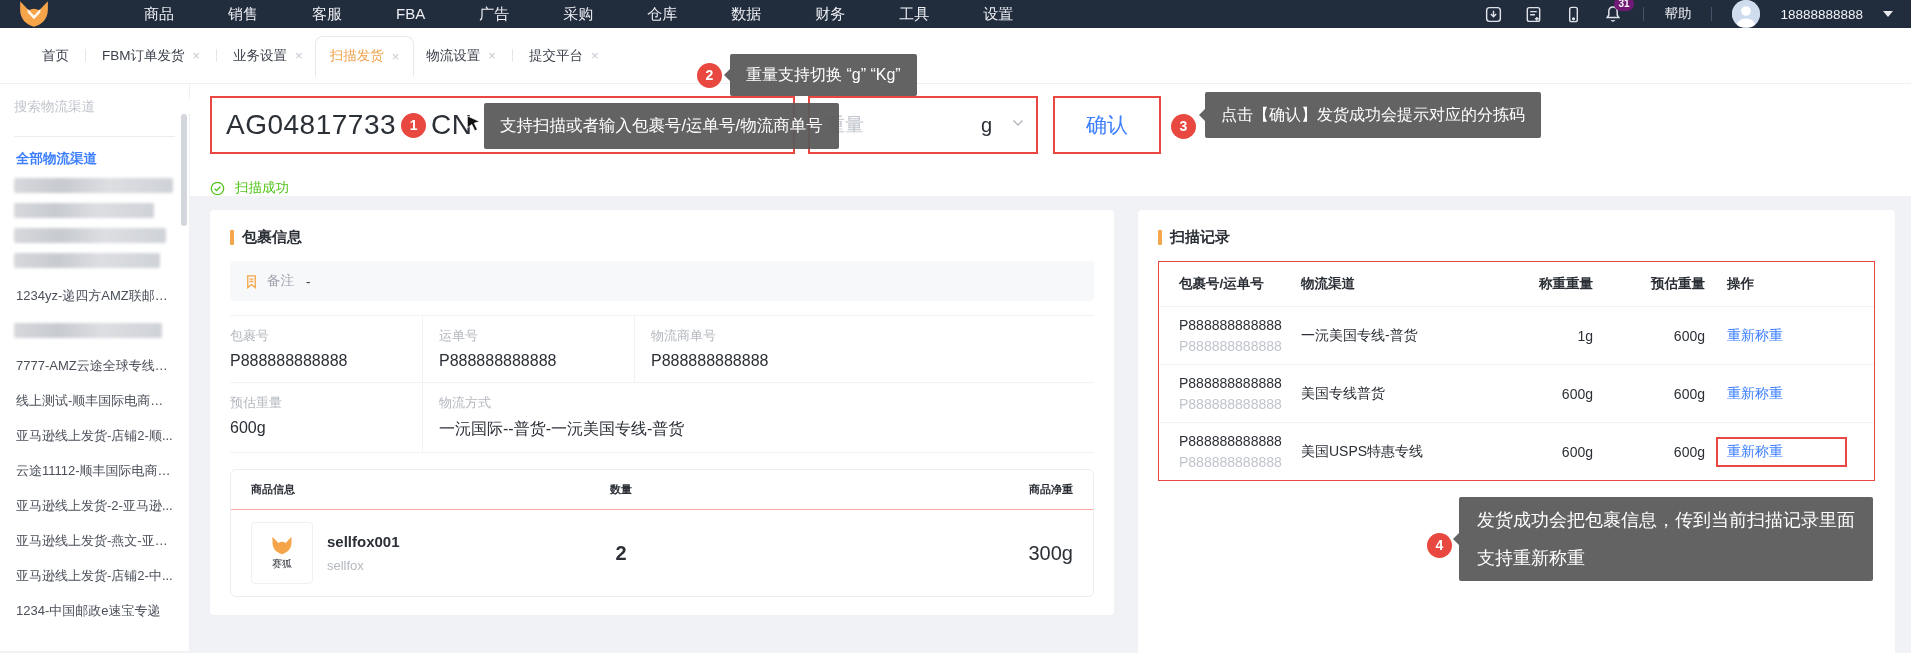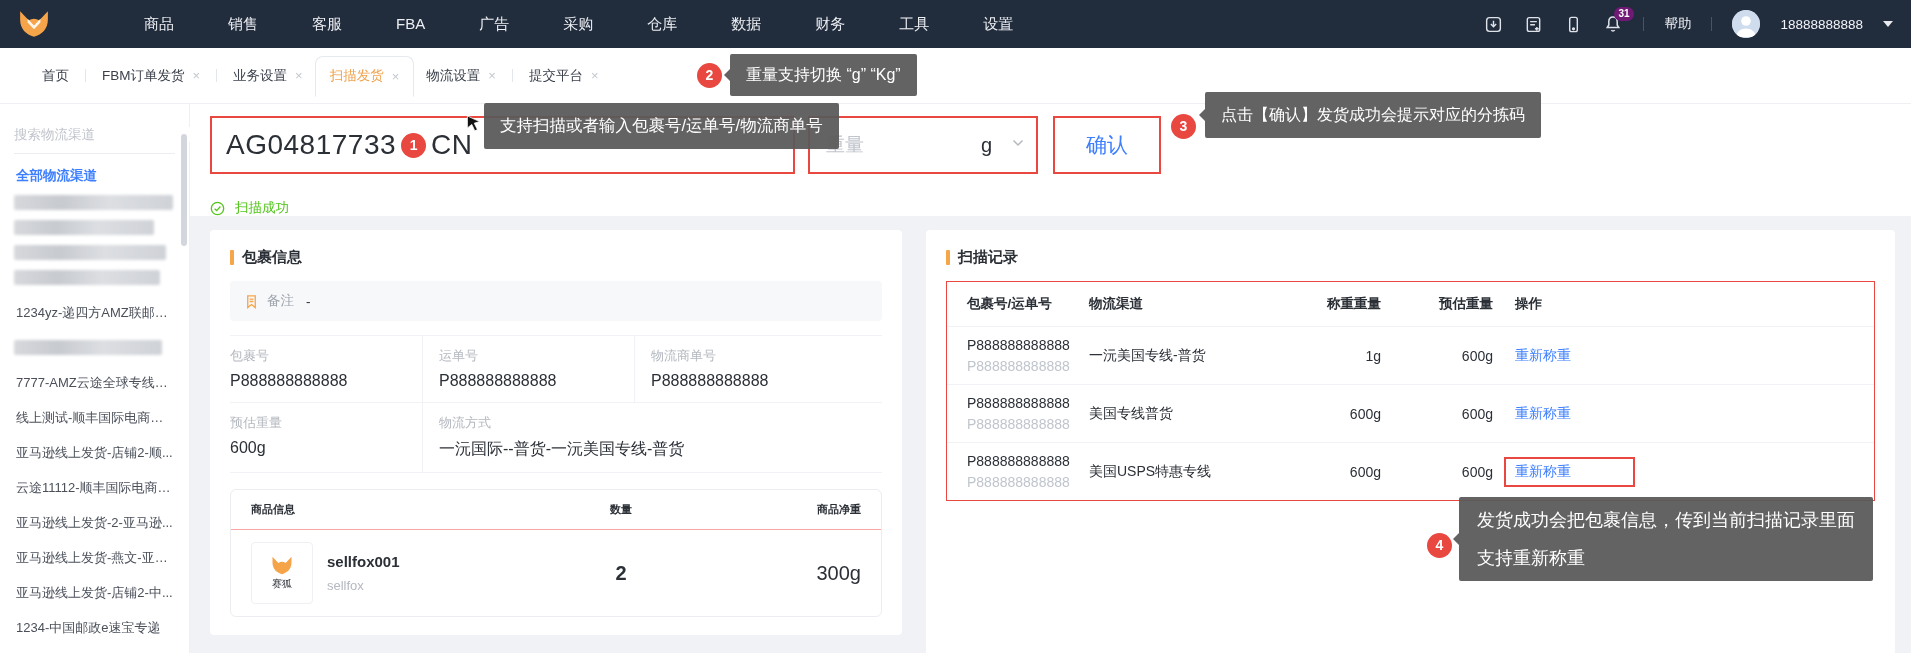--- a/index.html
+++ b/index.html
@@ -1,21 +1,21 @@
 <!DOCTYPE html>
 <html><head>
 <meta charset="utf-8">
 <style>
   * { margin:0; padding:0; box-sizing:border-box; }
   html,body { width:1911px; height:653px; }
   body { font-family:"Liberation Sans","DejaVu Sans",sans-serif; background:#f1f2f6; }
   .page { position:relative; width:1911px; height:653px; overflow:hidden; background:#f1f2f6; }
 
   
-  .navbar { display:flex; align-items:center; height:48px; background:#212c3d; padding:0 18px; }
+  .navbar { display:flex; align-items:center; height:28px; background:#212c3d; padding:0 18px; }
   .logo { width:34px; height:30px; margin-right:92px; display:flex; align-items:center; }
   .menu { display:flex; gap:54px; }
   .menu a { color:#eceef2; font-size:15px; text-decoration:none; white-space:nowrap; cursor:pointer; }
   .nav-right { margin-left:auto; display:flex; align-items:center; gap:20px; }
   .nav-ic { width:20px; height:20px; display:flex; align-items:center; justify-content:center; cursor:pointer; }
   .bell-wrap { position:relative; }
   .nav-badge { position:absolute; top:-7px; left:11px; background:#701a75; color:#fff; font-size:10px; line-height:14px; padding:0 4px; border-radius:8px; font-weight:bold; }
   .nav-sep { width:1px; height:14px; background:#46536a; }
   .help { color:#f2f4f7; font-size:13.5px; cursor:pointer; }
   .avatar { width:28px; height:28px; border-radius:50%; overflow:hidden; background:#cfdcee; cursor:pointer; }
@@ -25,21 +25,21 @@
   
   .tabbar { height:56px; background:#fff; display:flex; align-items:center; padding-left:30px; border-bottom:1px solid #eef0f3; position:relative; }
   .tab { display:flex; align-items:center; gap:8px; font-size:13.5px; color:#3a3f4a; padding:0 12px; cursor:pointer; height:42px; }
   .tab .x { color:#c3c7cf; font-size:13px; line-height:1; }
   .tab.active { color:#f0a24c; border:1px solid #e6e9ee; border-bottom:1px solid #fff; border-radius:8px 8px 0 0; background:#fff; height:41px; margin-bottom:-1px; padding:0 14px; }
   .tabsep { width:1px; height:13px; background:#e3e6eb; margin:0 4px; }
 
   
   .body { display:flex; height:567px; }
   .sidebar { width:190px; background:#fff; position:relative; border-right:1px solid #eef0f3; flex:none; }
-  .search-row { margin:20px 14px 0; display:flex; align-items:center; border-bottom:1px solid #ebedf1; padding-bottom:9px; }
+  .search-row { margin:12px 14px 0; display:flex; align-items:center; border-bottom:1px solid #ebedf1; padding-bottom:20px; }
   .search-row input { flex:1; border:0; outline:0; font-size:13.5px; color:#3a3f4a; }
   .search-row input::placeholder { color:#c0c4cc; }
   .all-label { margin:13px 16px 2px; color:#3d7fff; font-weight:bold; font-size:13.5px; cursor:pointer; }
   .chan-item { height:35px; line-height:35px; padding:0 16px; font-size:13px; color:#4a4f59; white-space:nowrap; overflow:hidden; text-overflow:ellipsis; cursor:pointer; }
   .chan-blob { height:15px; margin:10px 16px 10px 14px; border-radius:2px; background:linear-gradient(90deg,#d6d8dc 0%,#c7cacf 30%,#dcdee2 60%,#cfd2d7 100%); filter:blur(1.5px); cursor:pointer; }
   .sb-thumb { position:absolute; right:2px; top:30px; width:6px; height:112px; border-radius:3px; background:#d3d6dc; cursor:pointer; }
 
   .main { flex:1; background:#f1f2f6; position:relative; min-width:0; }
   .strip { background:#fff; height:112px; padding:12px 0 0 20px; display:flex; align-items:flex-start; flex-wrap:wrap; }
 
@@ -55,21 +55,21 @@
   .confirm-box span { color:#3d7fff; font-size:21px; }
   .status-row { width:100%; display:flex; align-items:center; gap:10px; margin-top:25px; }
   .status-row span { color:#52c41a; font-size:13.5px; }
 
   
   .cards { display:flex; gap:24px; padding:14px 16px 0 20px; align-items:flex-start; }
   .card { background:#fff; border-radius:4px; padding:18px 20px; }
   .card-title { display:flex; align-items:center; gap:8px; font-size:15px; font-weight:bold; color:#2b2f36; }
   .tbar { width:4px; height:15px; background:#f5a54a; border-radius:1px; }
 
-  .pkg-card { width:692px; }
+  .pkg-card { width:904px; }
   .remark-bar { margin-top:14px; height:40px; background:#f7f8fa; border-radius:4px; display:flex; align-items:center; gap:8px; padding:0 14px; }
   .remark-bar .rl { color:#9da2ab; font-size:13.5px; }
   .remark-bar .rv { color:#2b2f36; font-size:13.5px; margin-left:4px; }
   .fgrid { margin-top:14px; border-top:1px solid #f0f2f5; border-bottom:1px solid #f0f2f5; }
   .frow { display:grid; grid-template-columns:192px 212px 1fr; }
   .frow.r1 { border-bottom:1px solid #f0f2f5; }
   .fcell { padding:11px 14px 12px 0; }
   .frow .fcell + .fcell { padding-left:16px; border-left:1px solid #f0f2f5; }
   .flabel { color:#b4b8bf; font-size:13px; }
   .fvalue { color:#2b2f36; font-size:16px; margin-top:7px; }

